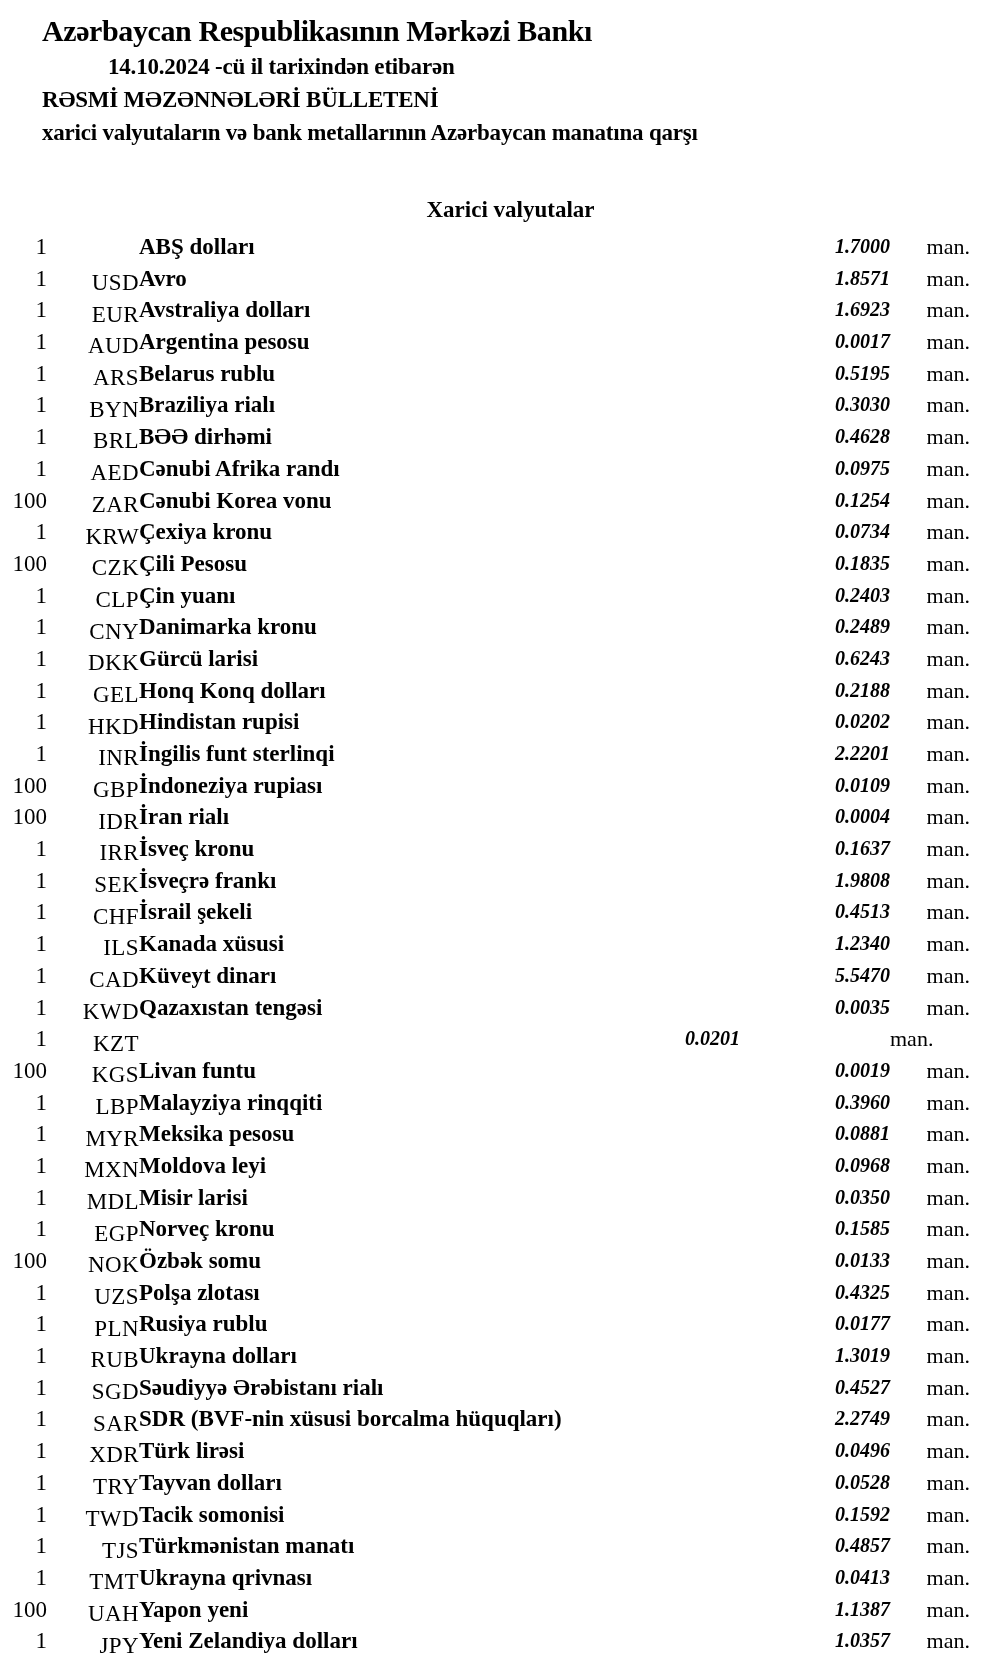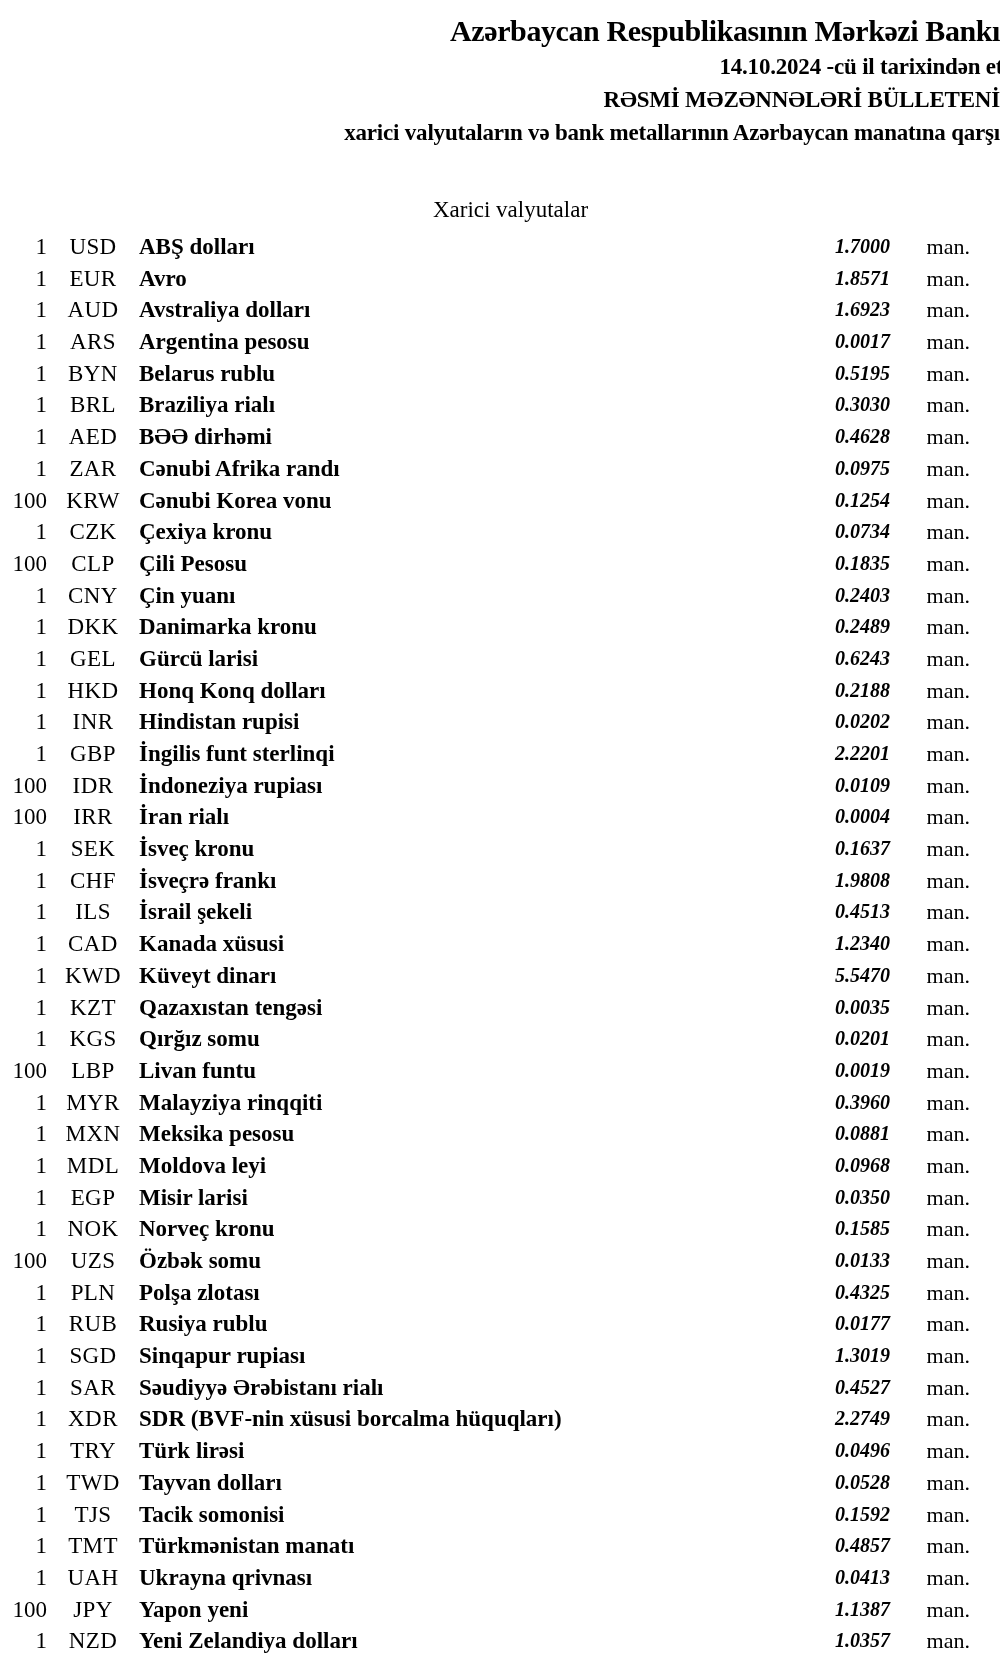--- a/index.html
+++ b/index.html
@@ -12,22 +12,22 @@
     width: 1000px;
     height: 1663px;
     background: #ffffff;
     color: #000000;
     font-family: "Liberation Serif", serif;
     overflow: hidden;
   }
   
   .header {
     padding-top: 12px;
-    padding-left: 26px;   
-    text-align: right;
+    padding-left: 42px;   
+    text-align: left;
     font-weight: bold;
   }
   .title {
     font-size: 30px;
     line-height: 38px;
     letter-spacing: -0.4px;
     white-space: nowrap;
   }
   .h-line {
     font-size: 23px;
@@ -36,41 +36,41 @@
     white-space: nowrap;
   }
   .date-line {
     position: relative;
     left: 66px;           
   }
   .section-title {
     margin-top: 44px;
     padding-left: 21px;
     text-align: center;
-    font-weight: normal;
+    font-weight: bold;
     font-size: 23px;
     line-height: 33px;
   }
   
   .rates {
     margin-top: 5px;
   }
   .row {
     display: grid;
     grid-template-columns: 47px 92px 601px 150px 18px 62px;
     height: 31.7px;
   }
   .cell {
     line-height: 31.7px;
     font-size: 23px;
     white-space: nowrap;
     overflow: visible;
   }
   .qty  { text-align: right; }
-  .code { text-align: center; letter-spacing: 0.4px; }
+  .code { text-align: right; letter-spacing: 0.4px; margin-top: 36px; }
   .name { text-align: left; font-weight: bold; }
   .rate {
     text-align: right;
     font-weight: bold;
     font-style: italic;
     font-size: 20px;
   }
   .unit { text-align: right; font-size: 22px; }
 </style>
 </head>
@@ -309,21 +309,20 @@
       <div class="cell code">KZT</div>
       <div class="cell name">Qazaxıstan tengəsi</div>
       <div class="cell rate">0.0035</div>
       <div class="cell gap"></div>
       <div class="cell unit">man.</div>
     </div>
 
     <div class="row">
       <div class="cell qty">1</div>
       <div class="cell code">KGS</div>
-      <div class="cell name">Qırğız somu</div>
       <div class="cell rate">0.0201</div>
       <div class="cell gap"></div>
       <div class="cell unit">man.</div>
     </div>
 
     <div class="row">
       <div class="cell qty">100</div>
       <div class="cell code">LBP</div>
       <div class="cell name">Livan funtu</div>
       <div class="cell rate">0.0019</div>
@@ -399,21 +398,21 @@
       <div class="cell code">RUB</div>
       <div class="cell name">Rusiya rublu</div>
       <div class="cell rate">0.0177</div>
       <div class="cell gap"></div>
       <div class="cell unit">man.</div>
     </div>
 
     <div class="row">
       <div class="cell qty">1</div>
       <div class="cell code">SGD</div>
-      <div class="cell name">Sinqapur rupiası</div>
+      <div class="cell name">Ukrayna dolları</div>
       <div class="cell rate">1.3019</div>
       <div class="cell gap"></div>
       <div class="cell unit">man.</div>
     </div>
 
     <div class="row">
       <div class="cell qty">1</div>
       <div class="cell code">SAR</div>
       <div class="cell name">Səudiyyə Ərəbistanı rialı</div>
       <div class="cell rate">0.4527</div>

